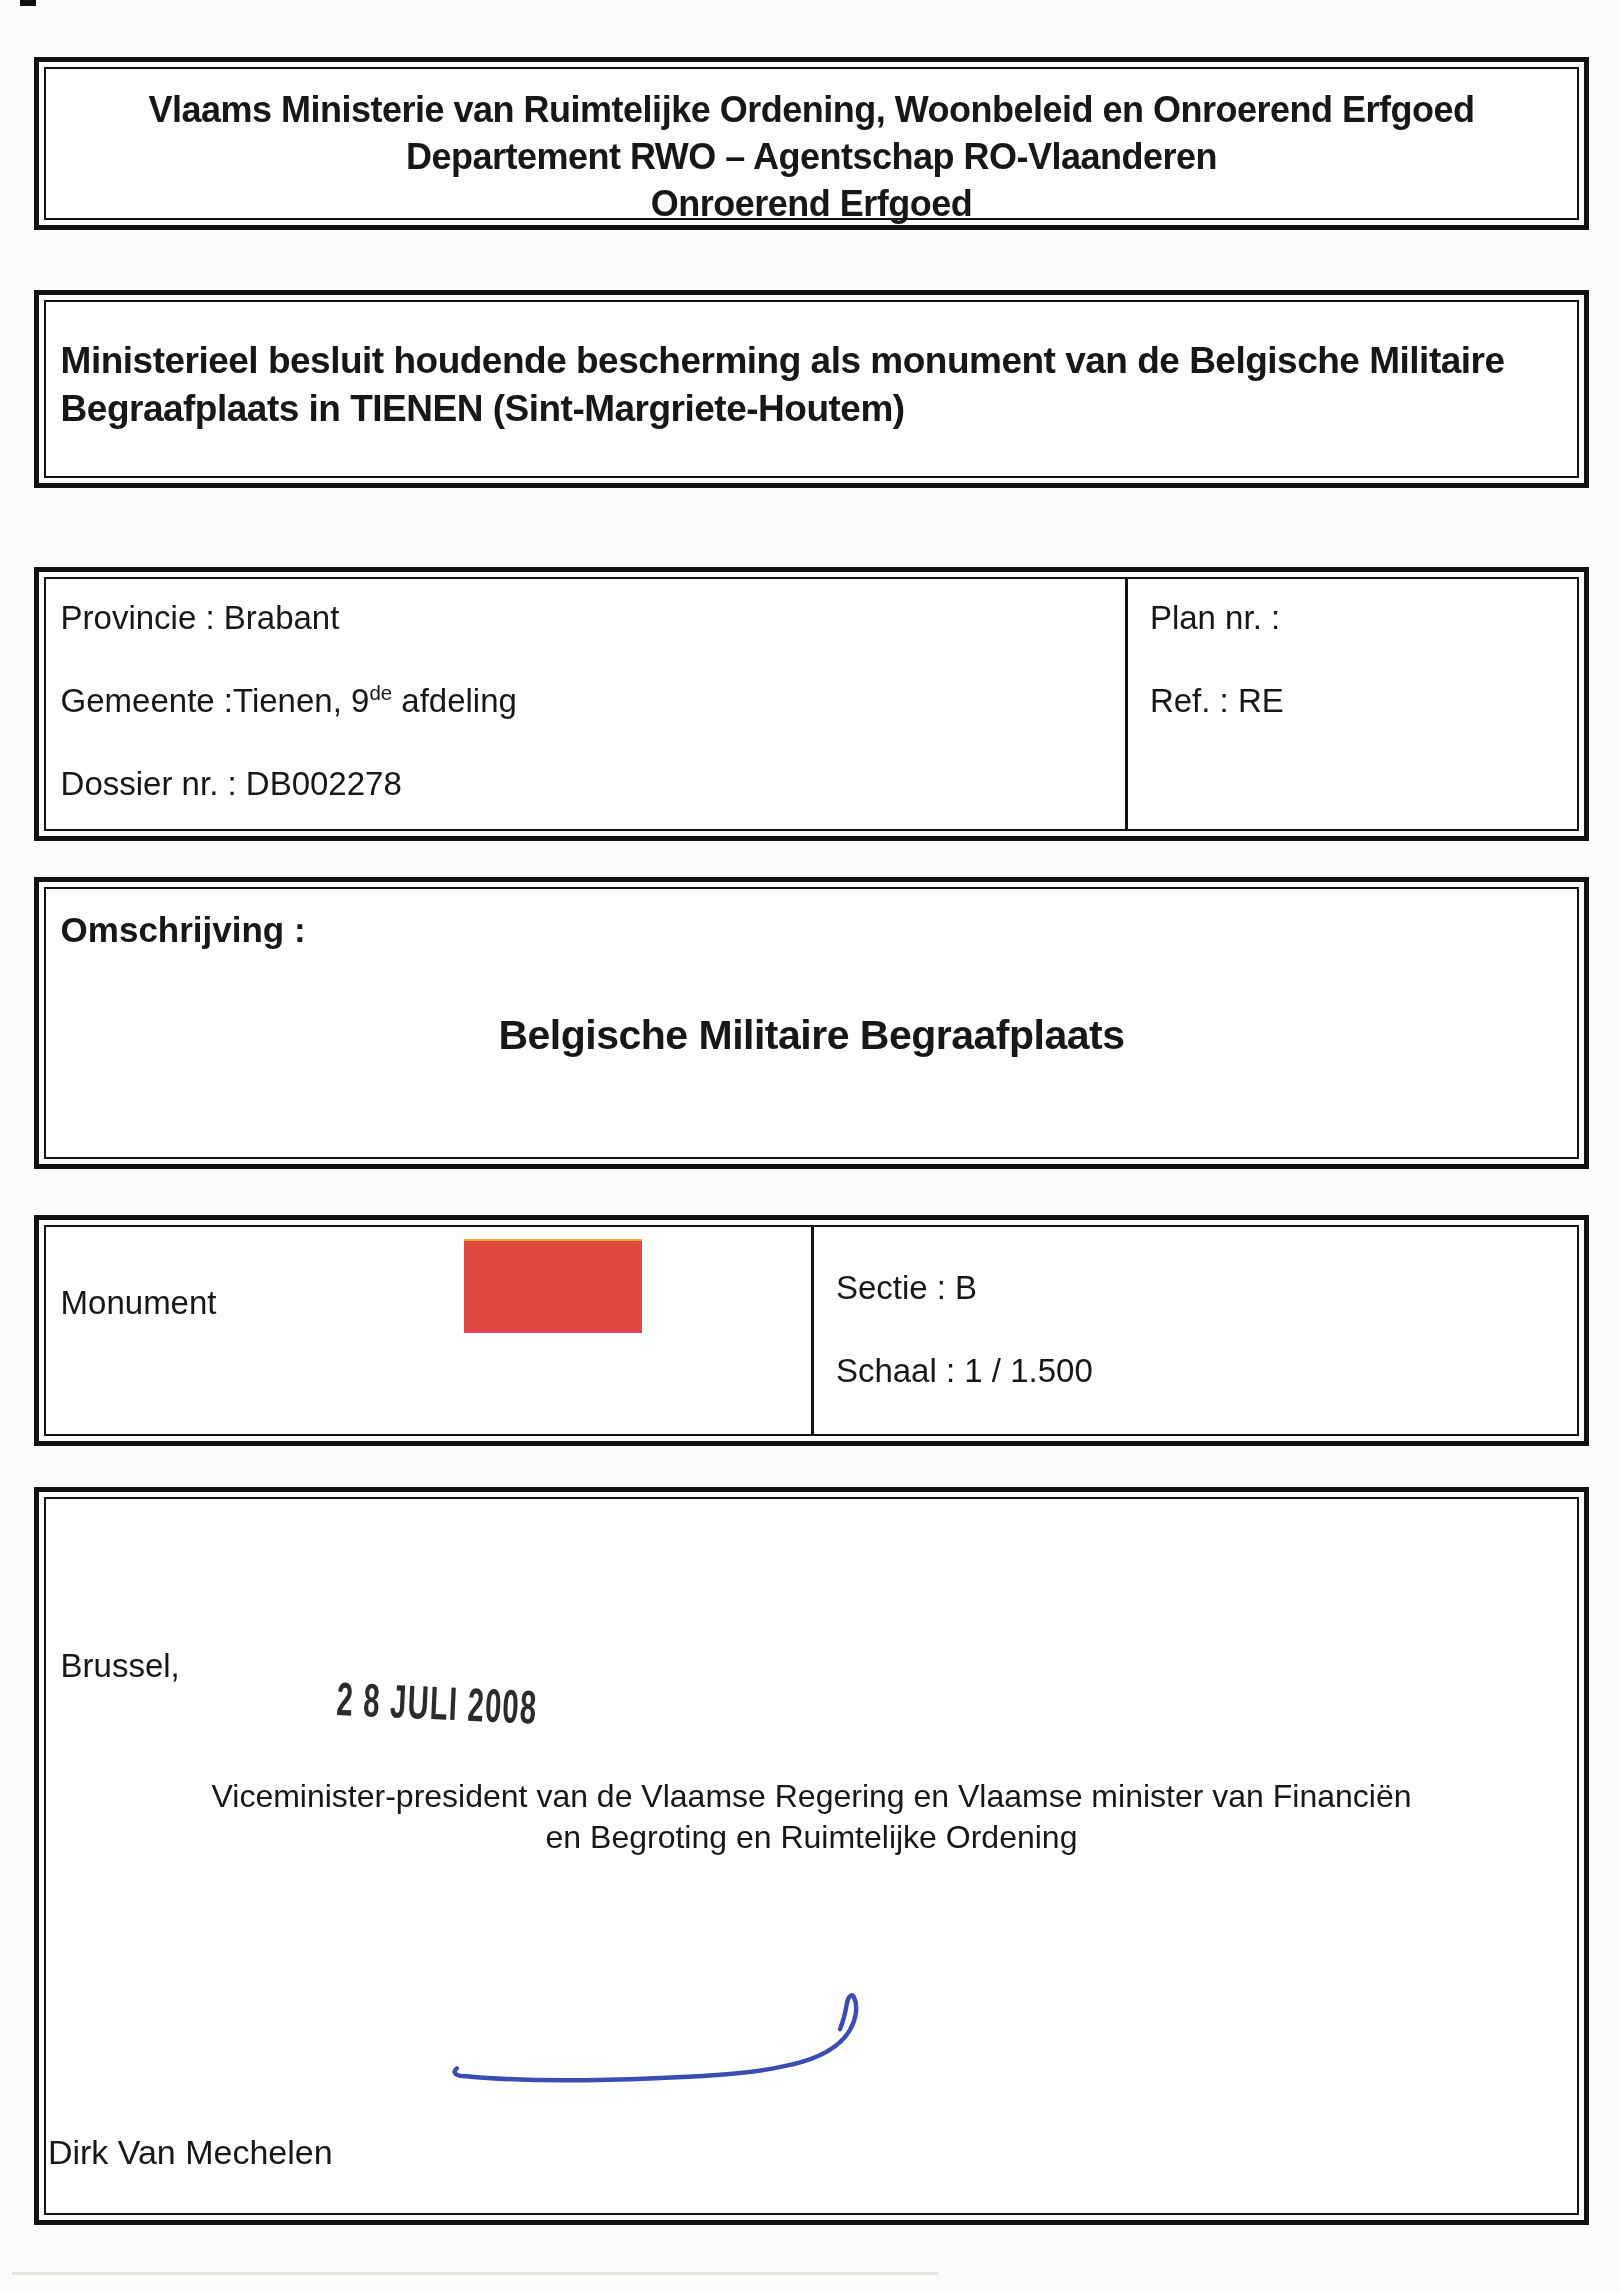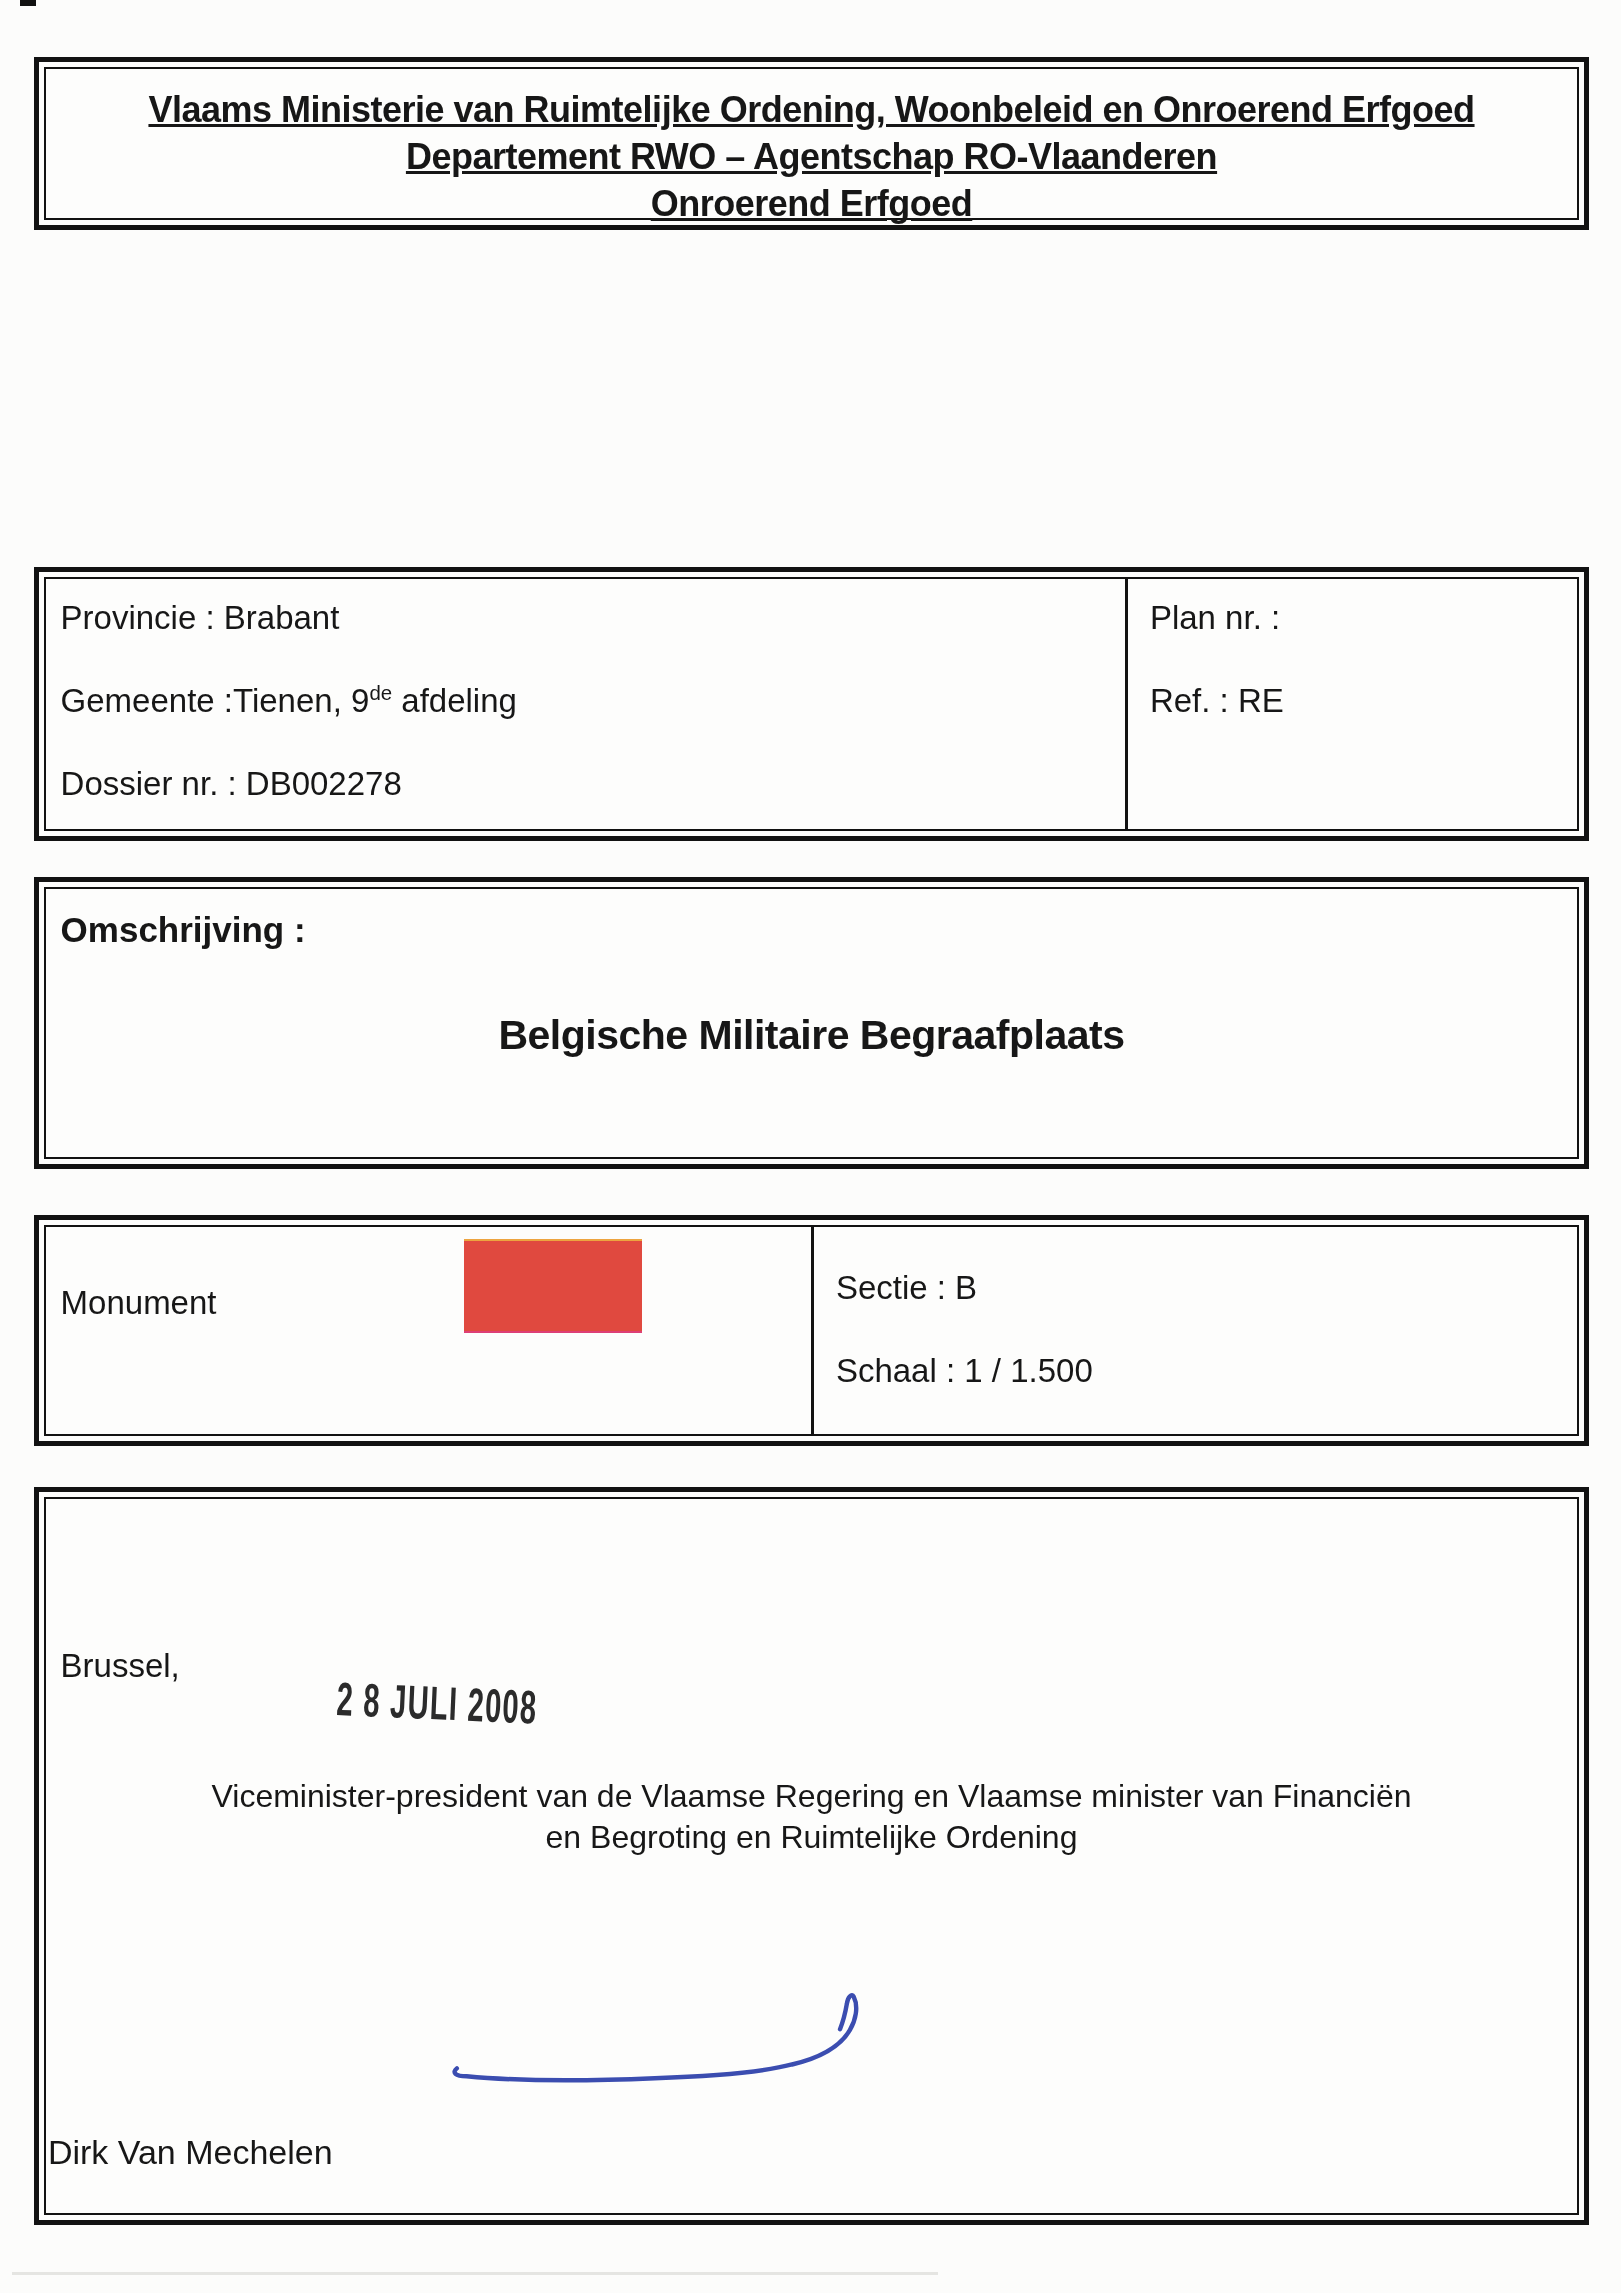--- a/index.html
+++ b/index.html
@@ -7,21 +7,21 @@
     position:relative;width:1621px;height:2294px;background:#fcfcfb;
     font-family:"Liberation Sans", sans-serif;color:#171717;overflow:hidden;
     -webkit-font-smoothing:antialiased;
   }
   
   .box{position:absolute;left:34px;width:1555px;border:5.9px solid #121212;box-sizing:border-box;background:#fdfdfc;}
   .box-inner{position:relative;border:2.9px solid #121212;margin:4.9px;box-sizing:border-box;height:calc(100% - 9.8px);}
 
   
   .hdr{display:flex;flex-direction:column;align-items:center;justify-content:flex-start;
-       padding-top:17.6px;text-align:center;font-weight:bold;font-size:36px;line-height:47px;letter-spacing:-0.5px;text-decoration:underline;}
+       padding-top:17.6px;text-align:center;font-weight:bold;font-size:36px;line-height:47px;letter-spacing:-0.5px;}
 
   
   .decree{padding:35px 59px 0 14.7px;font-weight:bold;font-size:37px;line-height:48px;letter-spacing:-0.5px;}
 
   
   .vdiv{position:absolute;top:0;bottom:0;width:2.9px;background:#121212;}
   .info-left{position:absolute;left:14.7px;top:19.6px;font-size:33px;line-height:39px;}
   .info-left .row{margin-bottom:44px;}
   .info-right{position:absolute;left:1104px;top:19.6px;font-size:33px;line-height:39px;}
   .info-right .row{margin-bottom:44px;}
@@ -62,20 +62,25 @@
   <div class="corner-mark"></div>
 
   <div class="box" style="top:57px;height:173px;">
     <div class="box-inner hdr">
       <div>Vlaams Ministerie van Ruimtelijke Ordening, Woonbeleid en Onroerend Erfgoed</div>
       <div>Departement RWO – Agentschap RO-Vlaanderen</div>
       <div>Onroerend Erfgoed</div>
     </div>
   </div>
 
+  <div class="box" style="top:290px;height:198px;">
+    <div class="box-inner">
+      <div class="decree">Ministerieel besluit houdende bescherming als monument van de Belgische Militaire Begraafplaats in TIENEN (Sint-Margriete-Houtem)</div>
+    </div>
+  </div>
 
   <div class="box" style="top:567px;height:274px;">
     <div class="box-inner">
       <div class="vdiv" style="left:1079px;"></div>
       <div class="info-left">
         <div class="row">Provincie : Brabant</div>
         <div class="row"><span>Gemeente :Tienen, 9</span><sup class="sml">de</sup><span> afdeling</span></div>
         <div class="row">Dossier nr. : DB002278</div>
       </div>
       <div class="info-right">

